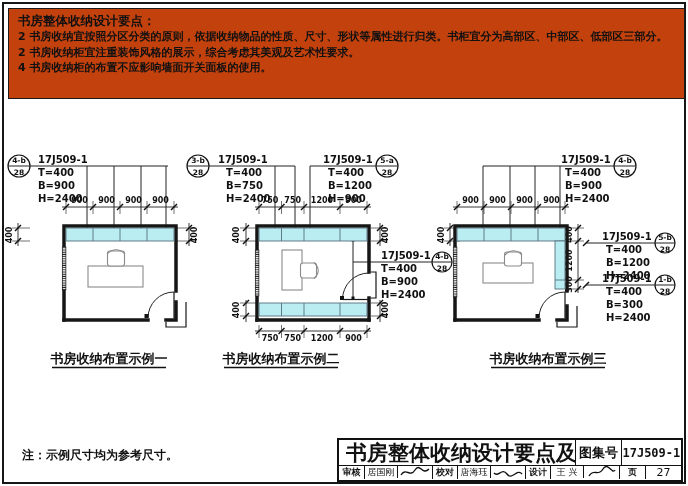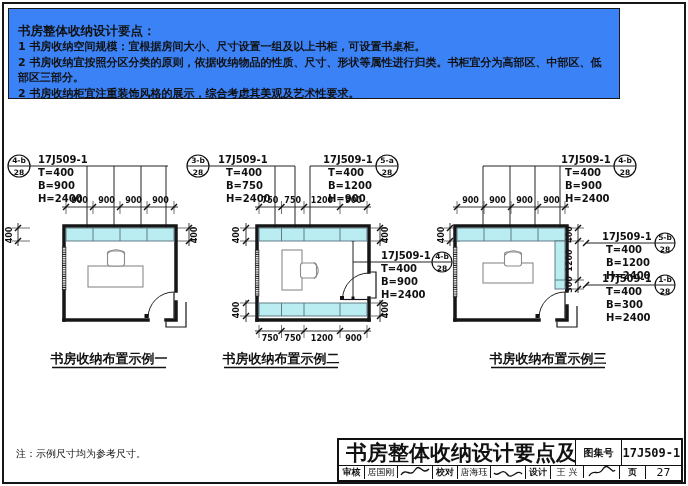--- a/index.html
+++ b/index.html
@@ -1,21 +1,21 @@
 <!DOCTYPE html>
 <html><head>
 <meta charset="utf-8">
 <style>
   html,body{margin:0;padding:0}
   body{width:688px;height:486px;position:relative;background:#fff;font-family:"DejaVu Sans",sans-serif;color:#111;overflow:hidden}
   .frame{position:absolute;inset:2px;border:2px solid #161616;pointer-events:none}
-  .notes{position:absolute;left:8px;top:8px;width:612px;height:91px;background:#3b82f6;border:1px solid #1a1a1a;box-sizing:border-box;padding:13px 9px}
+  .notes{position:absolute;left:8px;top:8px;width:677px;height:91px;background:#c2410c;border:1px solid #1a1a1a;box-sizing:border-box;padding:3px 9px}
   .notes .t{font-size:12.5px;font-weight:bold;line-height:17px}
   .notes .i{font-size:11px;font-weight:bold;line-height:15.5px}
-  .foot{position:absolute;left:16px;top:447px;font-size:10px;font-weight:normal}
+  .foot{position:absolute;left:22px;top:447px;font-size:12px;font-weight:bold}
   svg.diag{position:absolute;overflow:visible}
   svg text{font-family:"DejaVu Sans",sans-serif;fill:#111}
   .w{stroke:#161616;stroke-width:3.5;fill:none;stroke-linecap:square}
   .w1{stroke:#161616;stroke-width:1.2;fill:none}
   .thin{stroke:#333;stroke-width:.7;fill:none}
   .dim{stroke:#222;stroke-width:.9;fill:none}
   .tick{stroke:#111;stroke-width:1.4;fill:none}
   .lead{stroke:#222;stroke-width:1;fill:none}
   .cab{fill:#b9edf2;stroke:#55707a;stroke-width:.9}
   .cabd{stroke:#55707a;stroke-width:.9;fill:none}
@@ -26,35 +26,35 @@
   text.spec{font-size:10px;font-weight:bold}
   text.cid{font-size:7.5px;font-weight:bold;text-anchor:middle}
   text.cap{font-size:13px;font-weight:bold;text-anchor:middle}
   circle.co{fill:none;stroke:#111;stroke-width:1.2}
   .tb{position:absolute;left:337px;top:438px;width:346px;height:44px;border:2px solid #111;box-sizing:border-box;background:#fff}
   .tb-r1{height:25px;border-bottom:1px solid #111;display:flex;align-items:stretch}
   .tb-r2{height:14px;display:flex;align-items:flex-start;font-size:9px}
   .tb-c{display:flex;align-items:center;justify-content:center;box-sizing:border-box;white-space:nowrap;overflow:hidden}
   .bl{border-left:1px solid #111}
   .tb-title{width:239px;font-size:21px;font-weight:bold;justify-content:flex-start;padding-left:7px;letter-spacing:0}
-  .tb-al{width:46px;font-size:10px}
+  .tb-al{width:46px;font-size:13px}
   .tb-an{width:61px;font-size:12px;font-weight:bold;font-family:"DejaVu Sans Mono",monospace}
   .lab{font-weight:bold}
   .pageno{font-weight:normal;font-size:11px}
 </style>
 </head>
 <body>
 
 <div class="frame"></div>
 
 <div class="notes">
   <div class="t">书房整体收纳设计要点：</div>
-  <div class="i">1 书房收纳空间规模：宜根据房间大小、尺寸设置一组及以上书柜，可设置书桌柜。</div>
   <div class="i">2 书房收纳宜按照分区分类的原则，依据收纳物品的性质、尺寸、形状等属性进行归类。书柜宜分为高部区、中部区、低部区三部分。</div>
   <div class="i">2 书房收纳柜宜注重装饰风格的展示，综合考虑其美观及艺术性要求。</div>
+  <div class="i">4 书房收纳柜的布置不应影响墙面开关面板的使用。</div>
 </div>
 
 <svg class="diag" style="left:8px;top:150px" width="222" height="230" viewBox="0 0 222 230">
   <defs>
     <pattern id="h1" width="4" height="2.2" patternUnits="userSpaceOnUse">
       <rect width="4" height="2.2" fill="#fff"></rect>
         <line x1="0" y1="1" x2="4" y2="1" stroke="#222" stroke-width="1"></line>
     </pattern>
   </defs>
 

